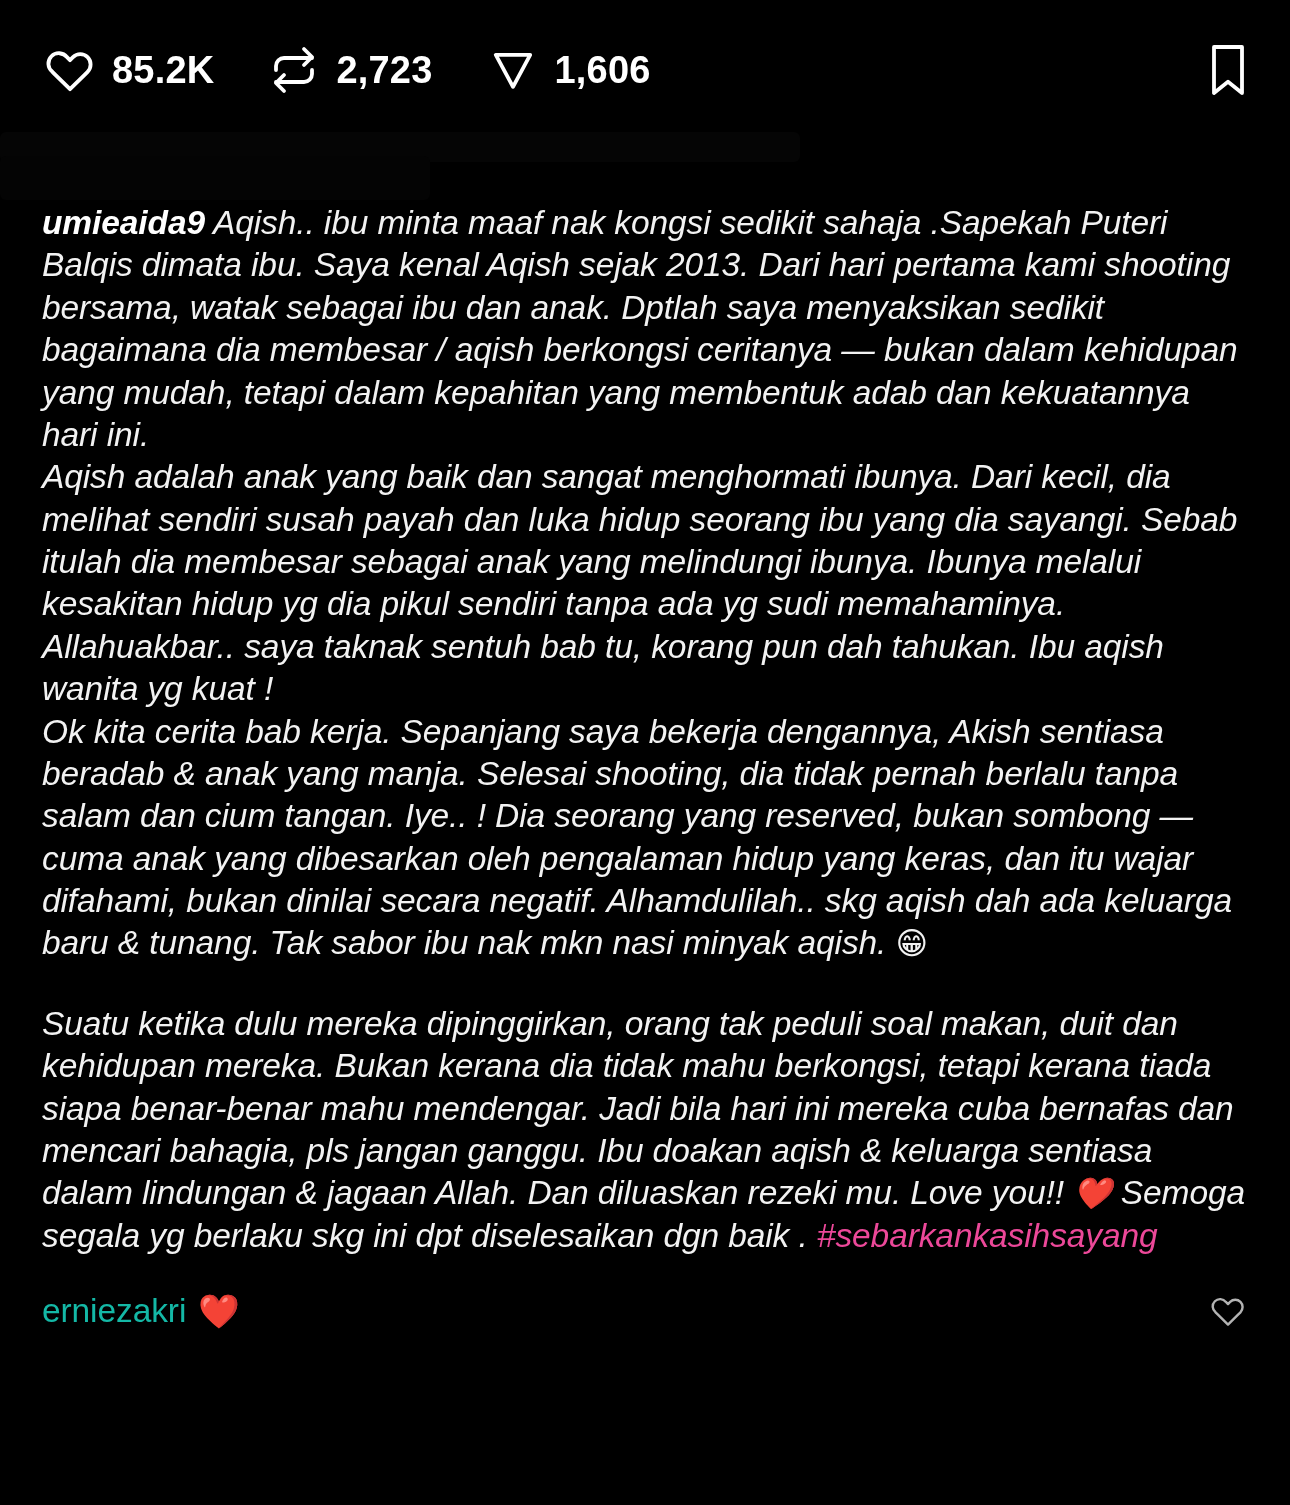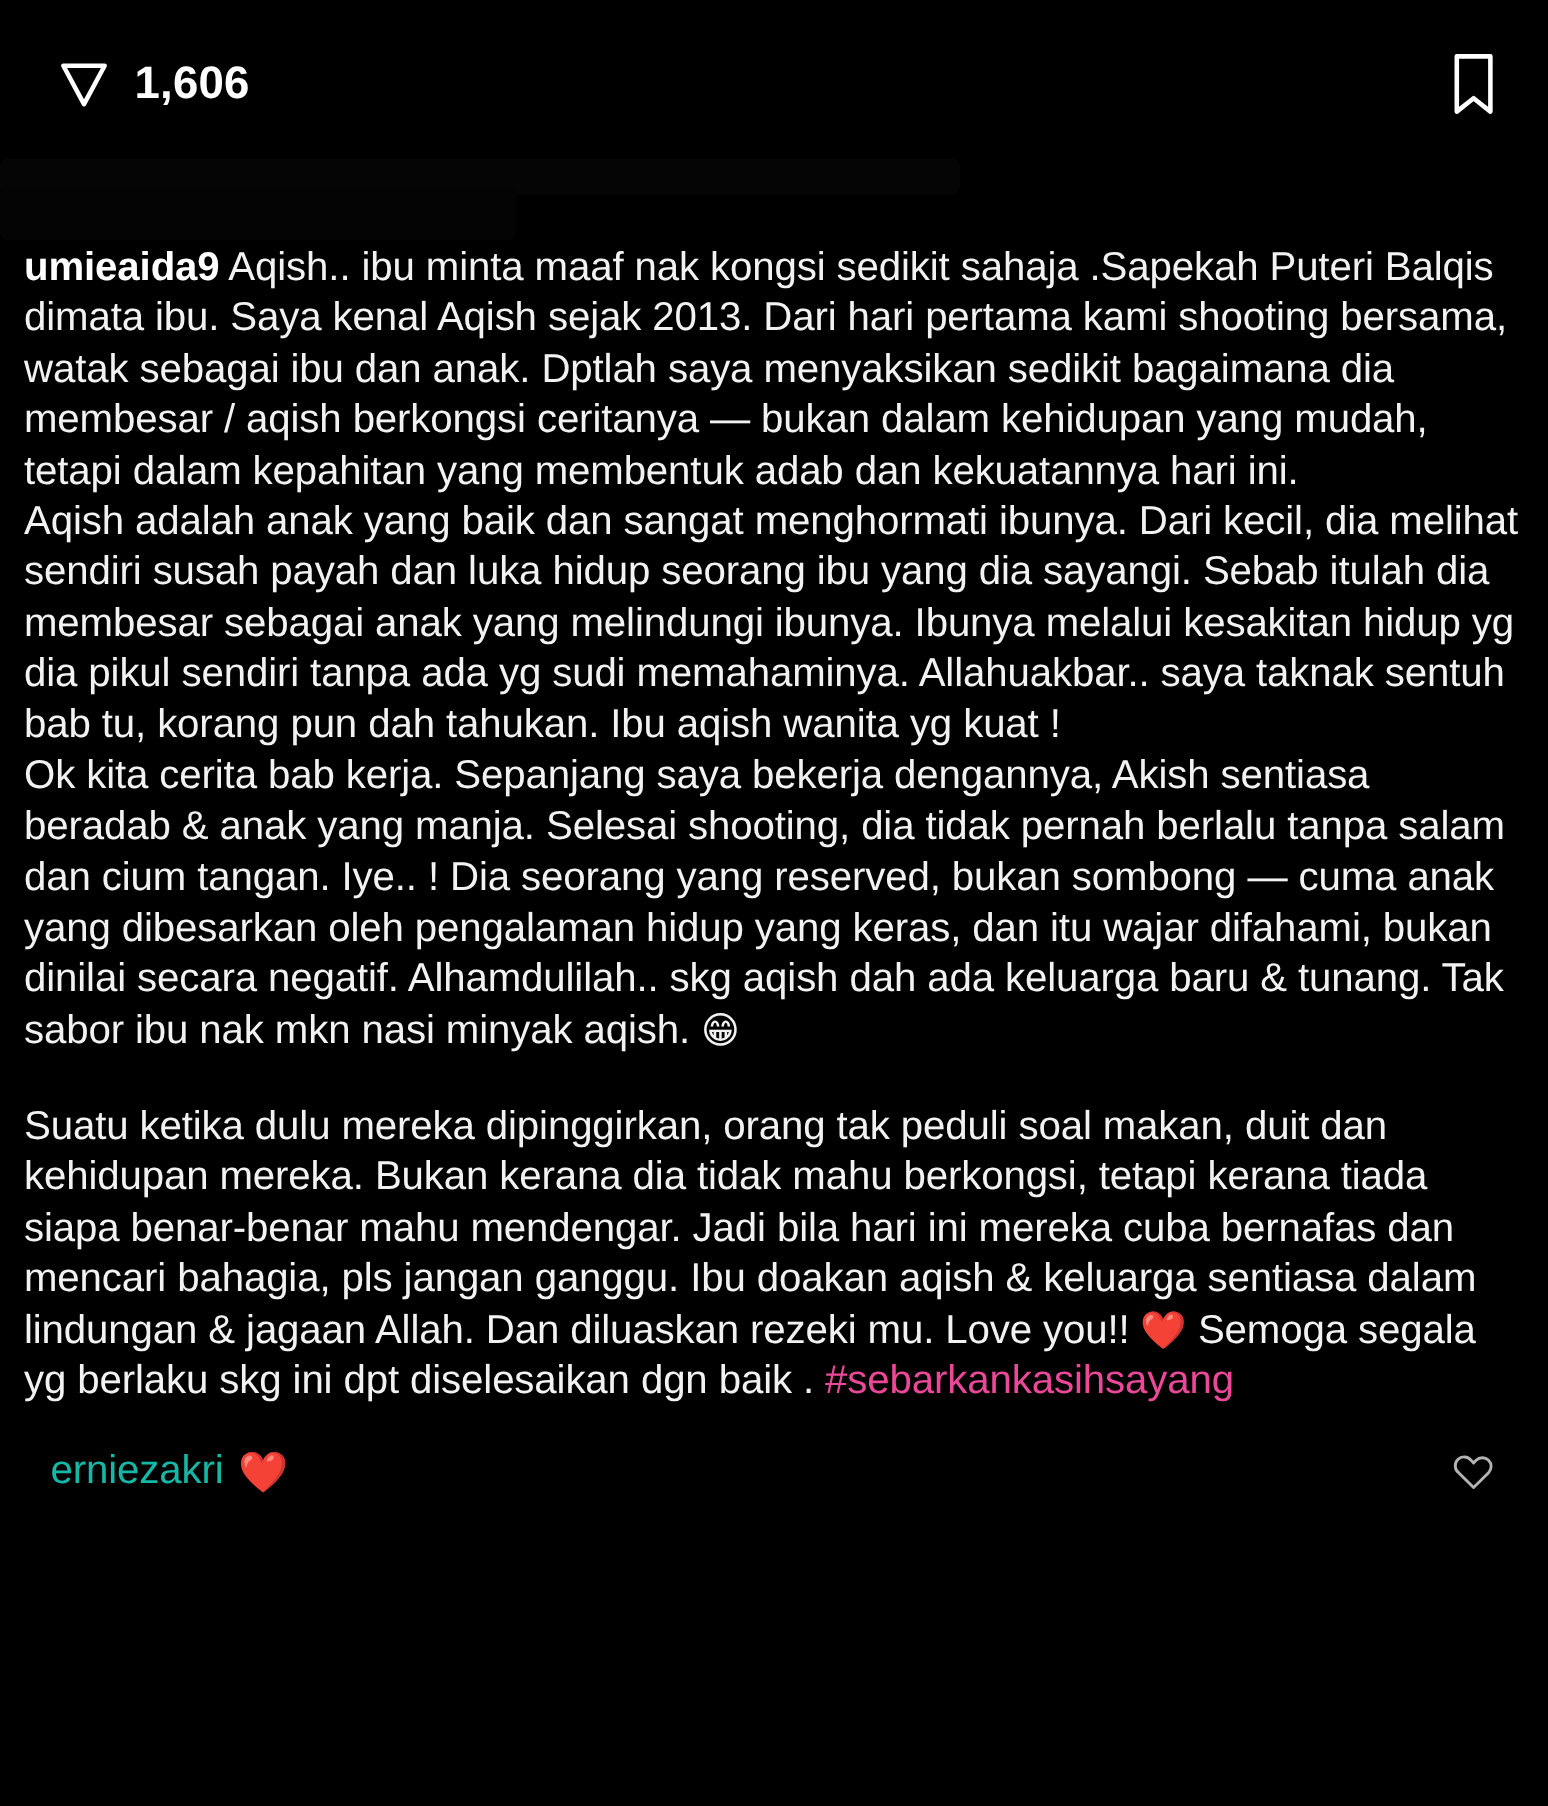--- a/index.html
+++ b/index.html
@@ -75,25 +75,26 @@
   .redaction.r2 {
     left: 0px;
     top: 24px;
     width: 430px;
     height: 44px;
     background: #040404;
   }
 
   
   .caption {
-    padding: 0 20px;
+    padding: 0 42px;
     font-size: 33.5px;
     line-height: 1.265;
     letter-spacing: -0.1px;
     color: #f2f2f2;
+    font-style: italic;
   }
   .caption p {
     margin: 0;
   }
   .caption p.gap {
     margin-top: 38px;
   }
   .username {
     font-weight: 700;
     color: #ffffff;
@@ -124,22 +125,41 @@
     display: inline-flex;
     align-items: center;
     justify-content: center;
   }
 </style>
 </head>
 <body>
 
 <div class="action-bar">
 
+  <div class="action-group">
+    <span class="icon">
+      <svg width="52" height="48" viewBox="0 0 24 24" fill="none" stroke="#ffffff" stroke-width="1.9" stroke-linecap="round" stroke-linejoin="round">
+        <path d="M20.8 5.6a5.2 5.2 0 0 0-7.3 0L12 7.1l-1.5-1.5a5.2 5.2 0 1 0-7.3 7.3l1.5 1.5L12 21.6l7.3-7.2 1.5-1.5a5.2 5.2 0 0 0 0-7.3z"></path>
+      </svg>
+    </span>
+    <span class="count">85.2K</span>
+  </div>
 
 
+  <div class="action-group">
+    <span class="icon">
+      <svg width="52" height="48" viewBox="0 0 24 24" fill="none" stroke="#ffffff" stroke-width="1.9" stroke-linecap="round" stroke-linejoin="round">
+        <polyline points="17 1.5 21 5.5 17 9.5"></polyline>
+        <path d="M3 12V10a4 4 0 0 1 4-4h14"></path>
+        <polyline points="7 22.5 3 18.5 7 14.5"></polyline>
+        <path d="M21 12v2a4 4 0 0 1-4 4H3"></path>
+      </svg>
+    </span>
+    <span class="count">2,723</span>
+  </div>
 
   <div class="action-group">
     <span class="icon">
       <svg width="50" height="48" viewBox="0 0 24 24" fill="none" stroke="#ffffff" stroke-width="1.9" stroke-linecap="round" stroke-linejoin="round">
         <path d="M3.4 4.4h17.2L12 20.4 3.4 4.4z"></path>
       </svg>
     </span>
     <span class="count">1,606</span>
   </div>
 

